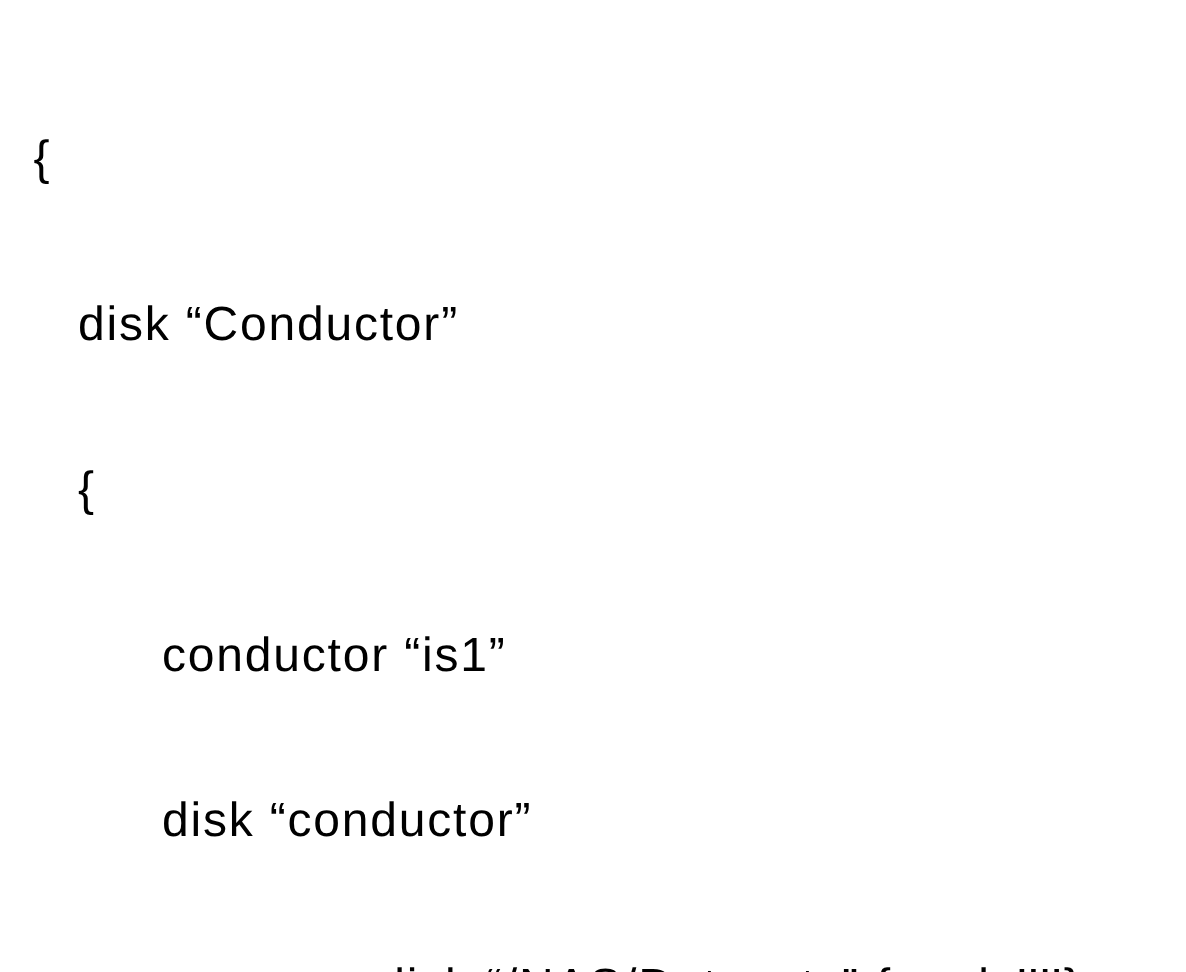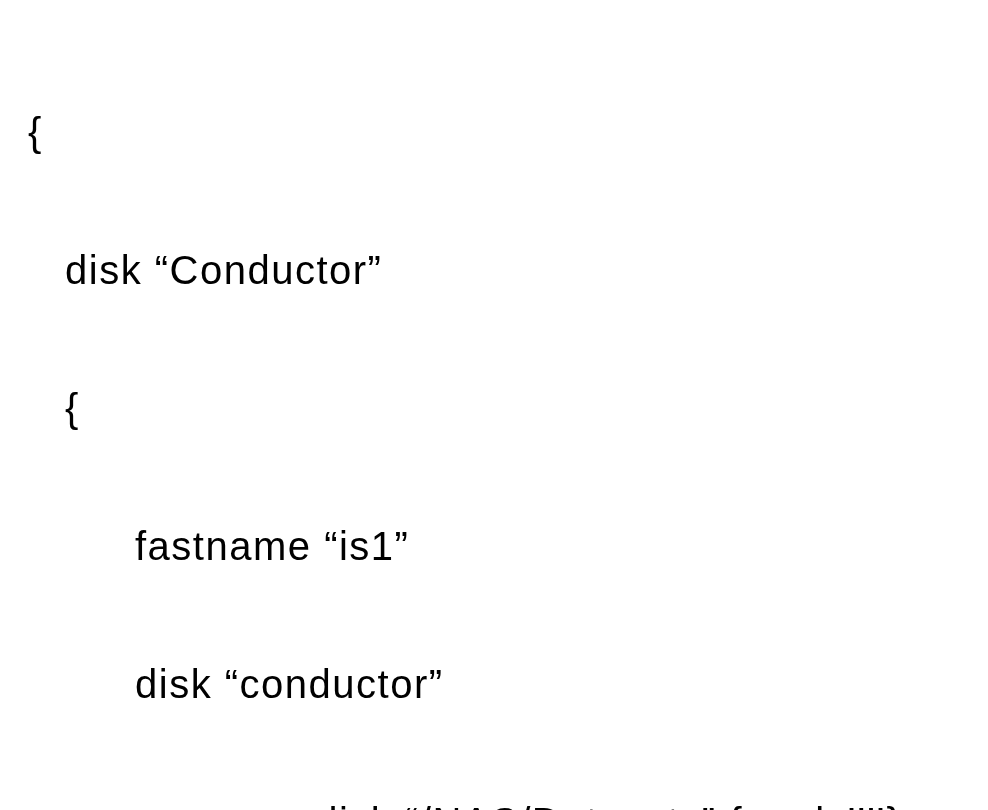--- a/index.html
+++ b/index.html
@@ -30,21 +30,21 @@
   .indent-1 { padding-left: 37px; }
   .indent-2 { padding-left: 107px; }
 </style>
 </head>
 <body>
 
 <div class="code-block">
   <div class="code-line indent-0">{</div>
   <div class="code-line indent-1">disk “Conductor”</div>
   <div class="code-line indent-1">{</div>
-  <div class="code-line indent-2">fastname “is1”</div>
+  <div class="code-line indent-2">conductor “is1”</div>
   <div class="code-line indent-2">disk “conductor”</div>
   <div class="code-line indent-2">resource disk “/NAS/Datasets” {pools’’’’}</div>
   
   
   
   
   
   
   
   

